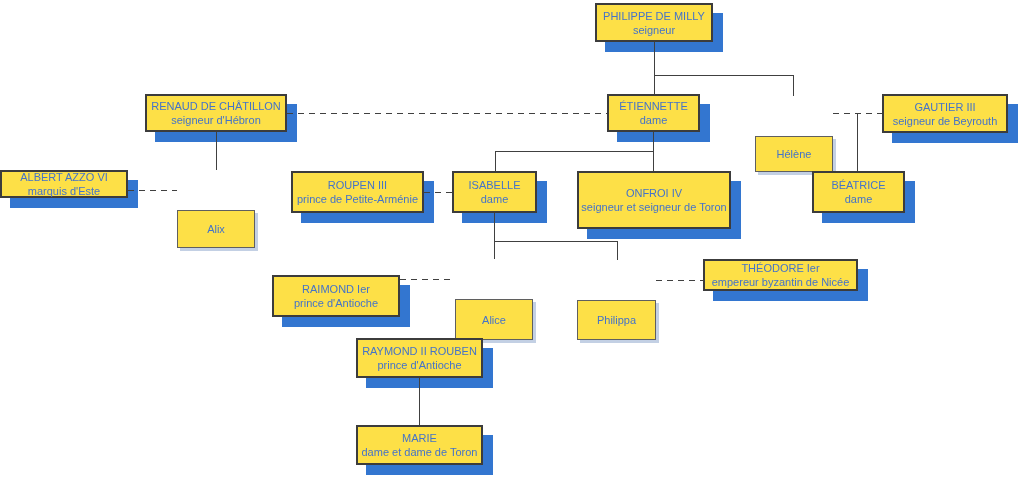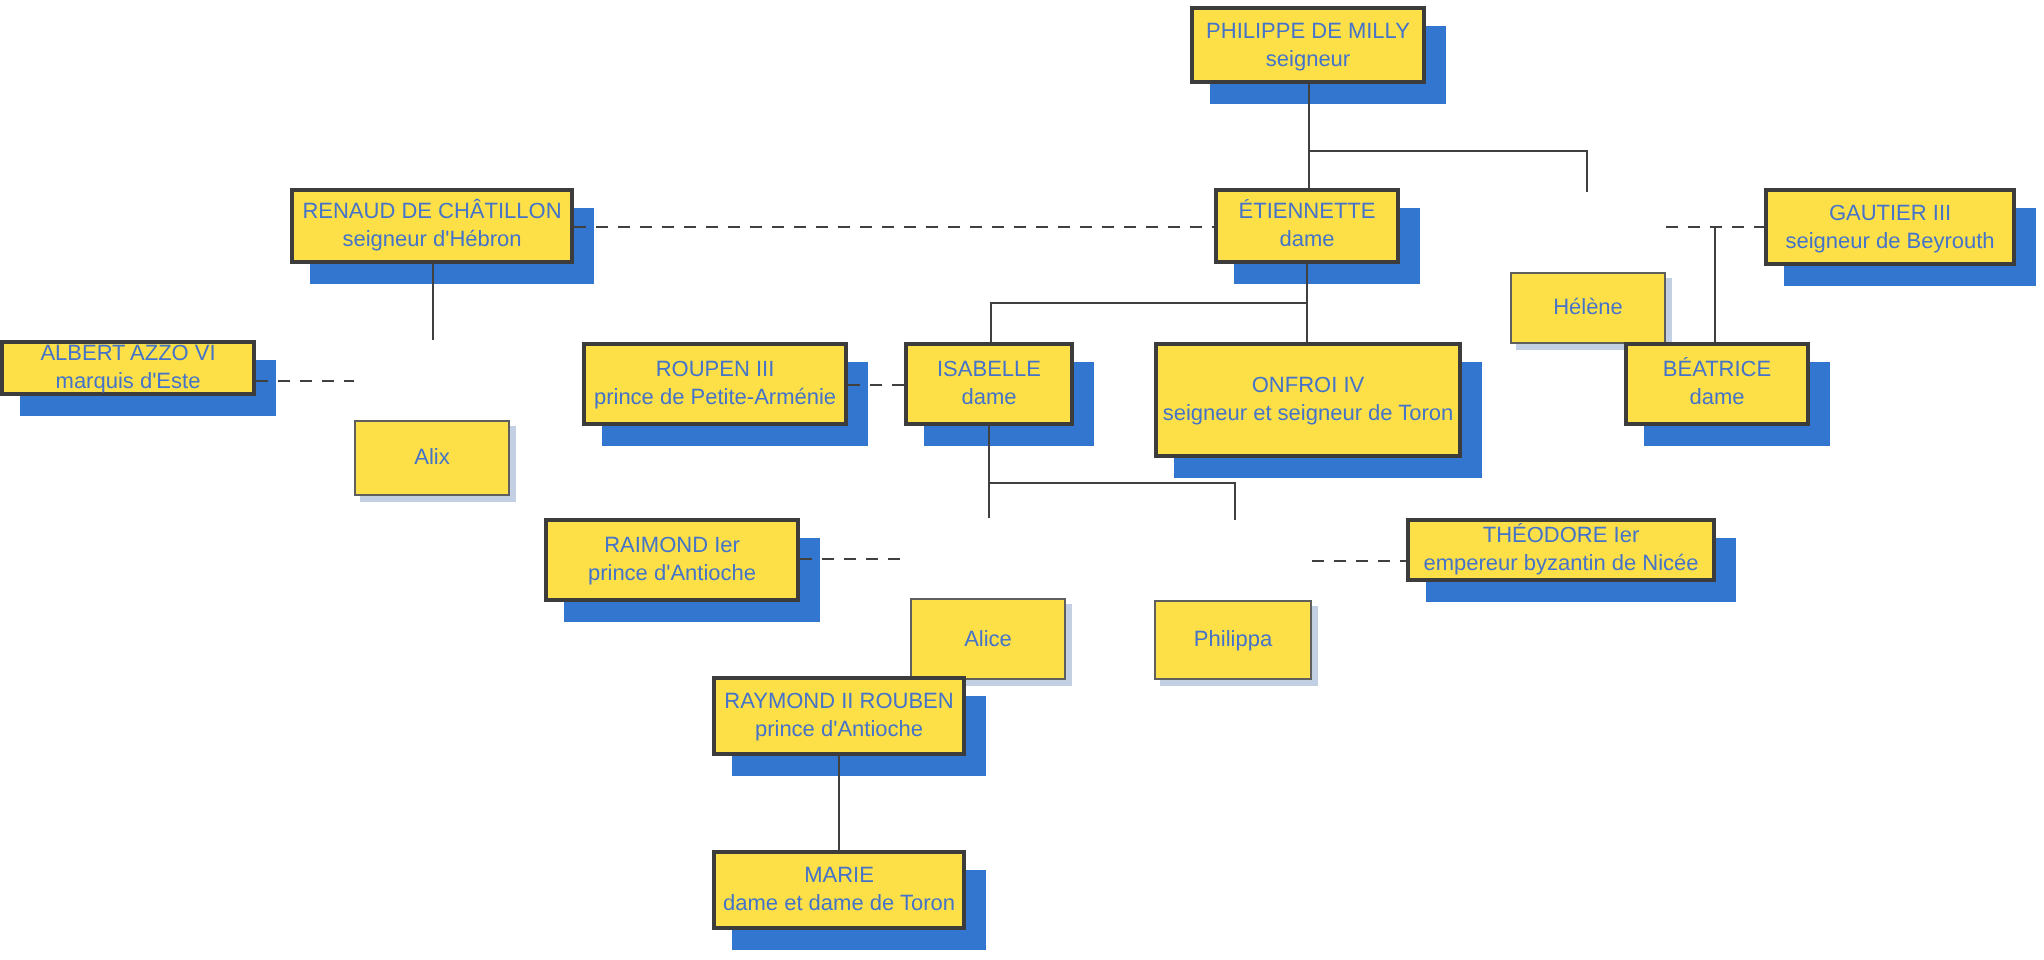--- a/index.html
+++ b/index.html
@@ -74,21 +74,21 @@
   <div class="node big" style="left:577px;top:171px;width:154px;height:58px">
     <div class="t">ONFROI IV</div>
     <div class="s">seigneur et seigneur de Toron</div>
   </div>
 
   <div class="node big" style="left:812px;top:171px;width:93px;height:42px">
     <div class="t">BÉATRICE</div>
     <div class="s">dame</div>
   </div>
 
-  <div class="node big" style="left:272px;top:259px;width:128px;height:42px">
+  <div class="node big" style="left:272px;top:275px;width:128px;height:42px">
     <div class="t">RAIMOND Ier</div>
     <div class="s">prince d'Antioche</div>
   </div>
 
   <div class="node small" style="left:455px;top:259px;width:78px;height:41px">
     <div class="t">Alice</div>
   </div>
 
   <div class="node small" style="left:577px;top:260px;width:79px;height:40px">
     <div class="t">Philippa</div>

